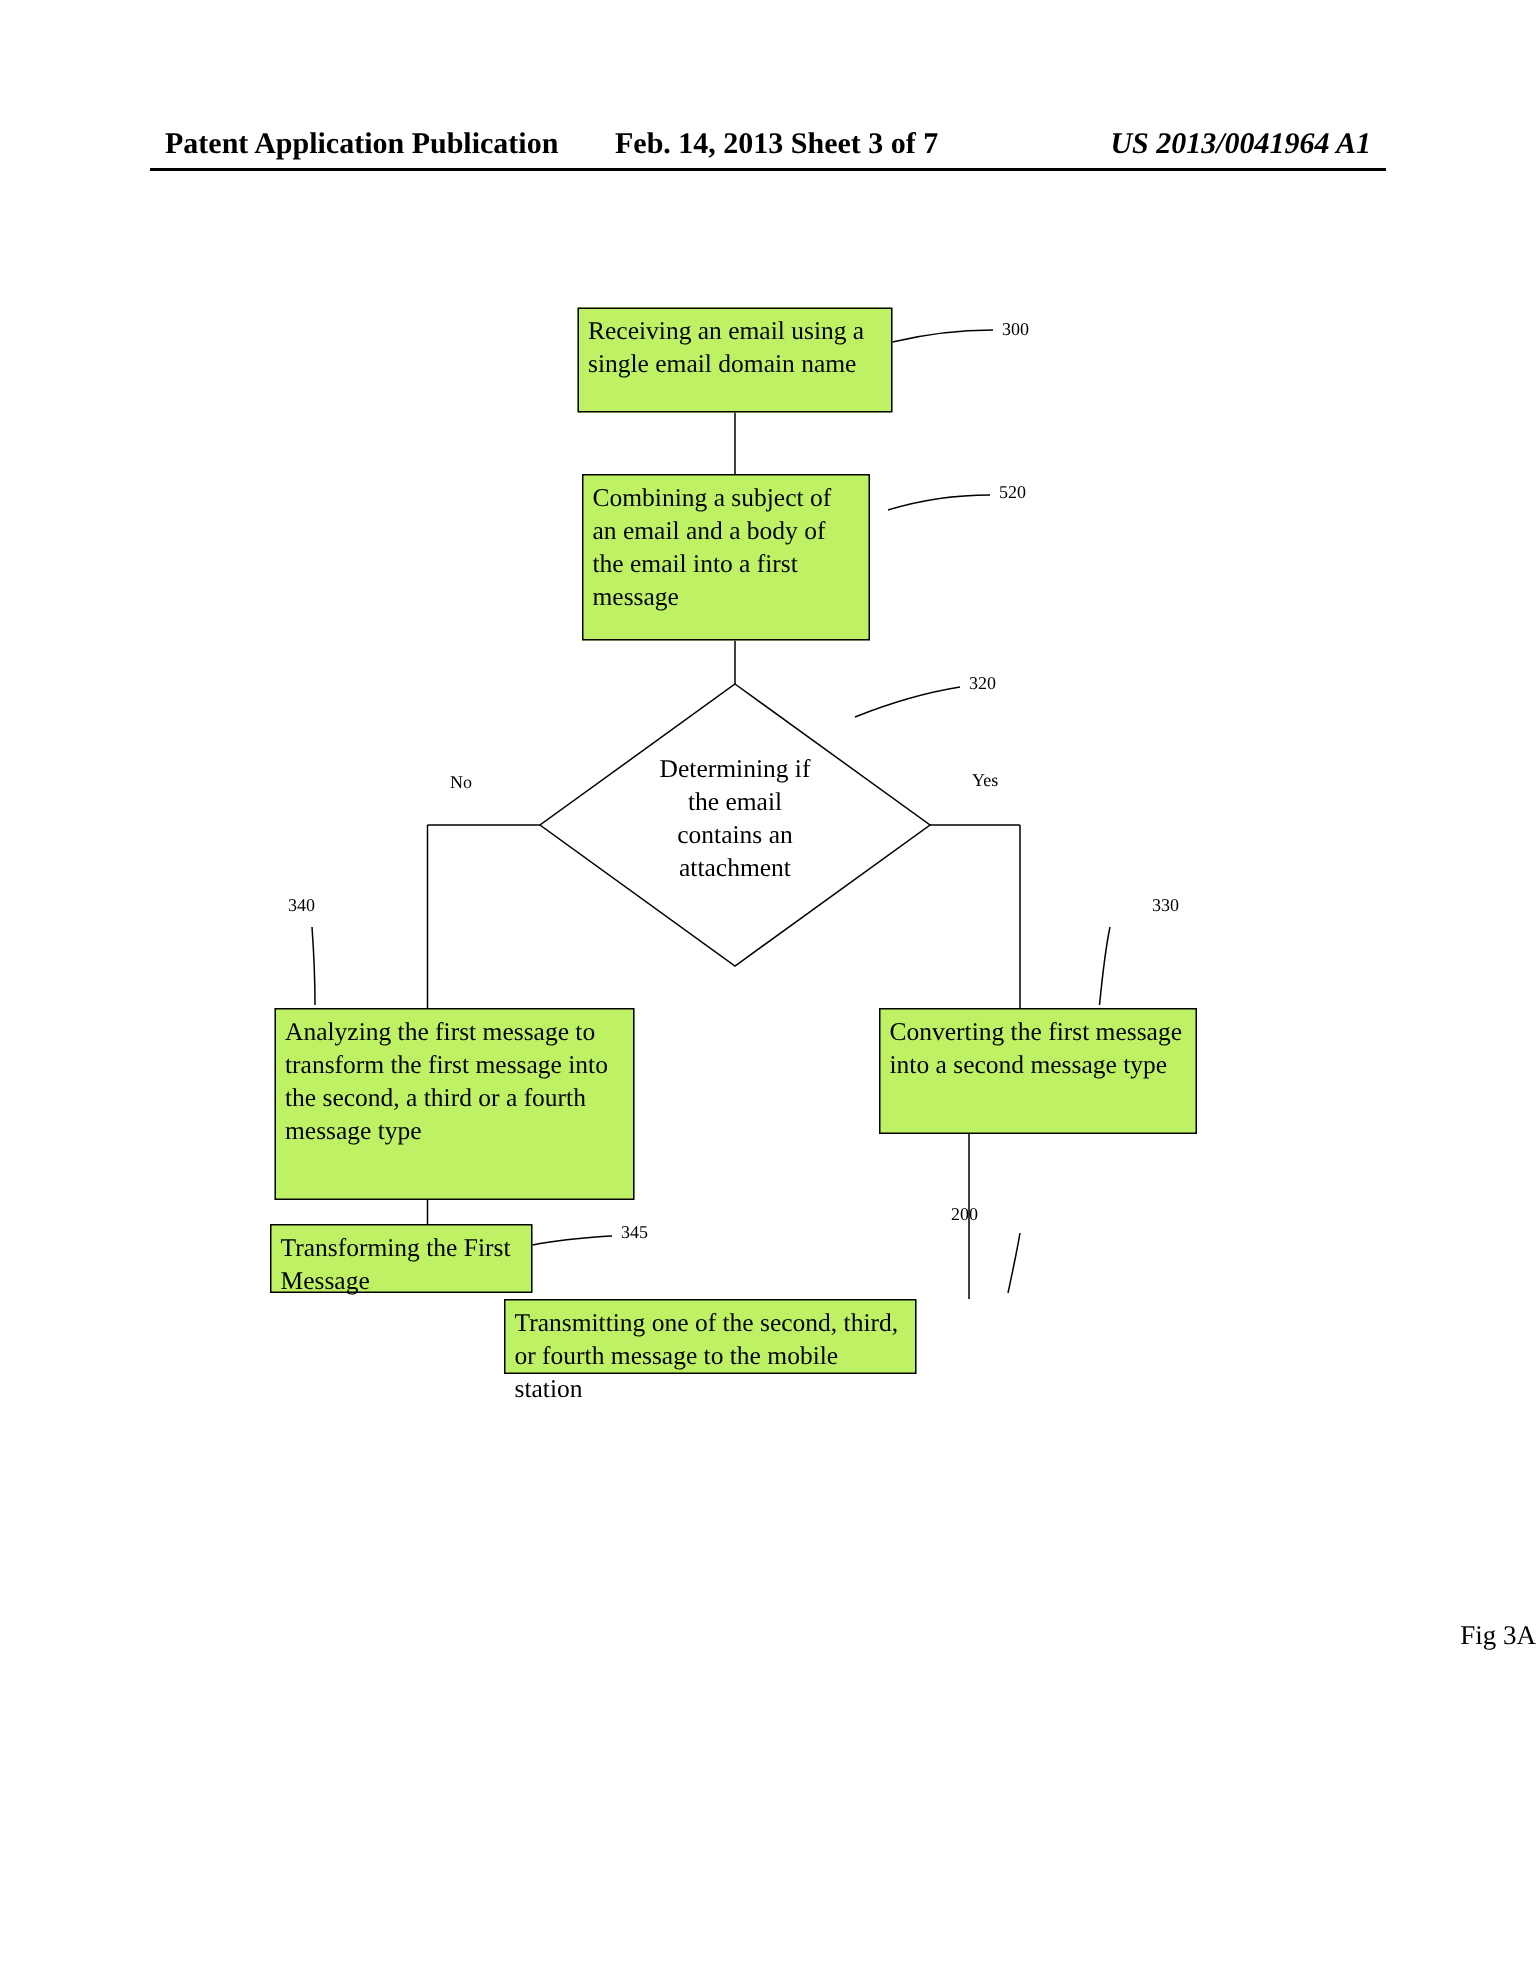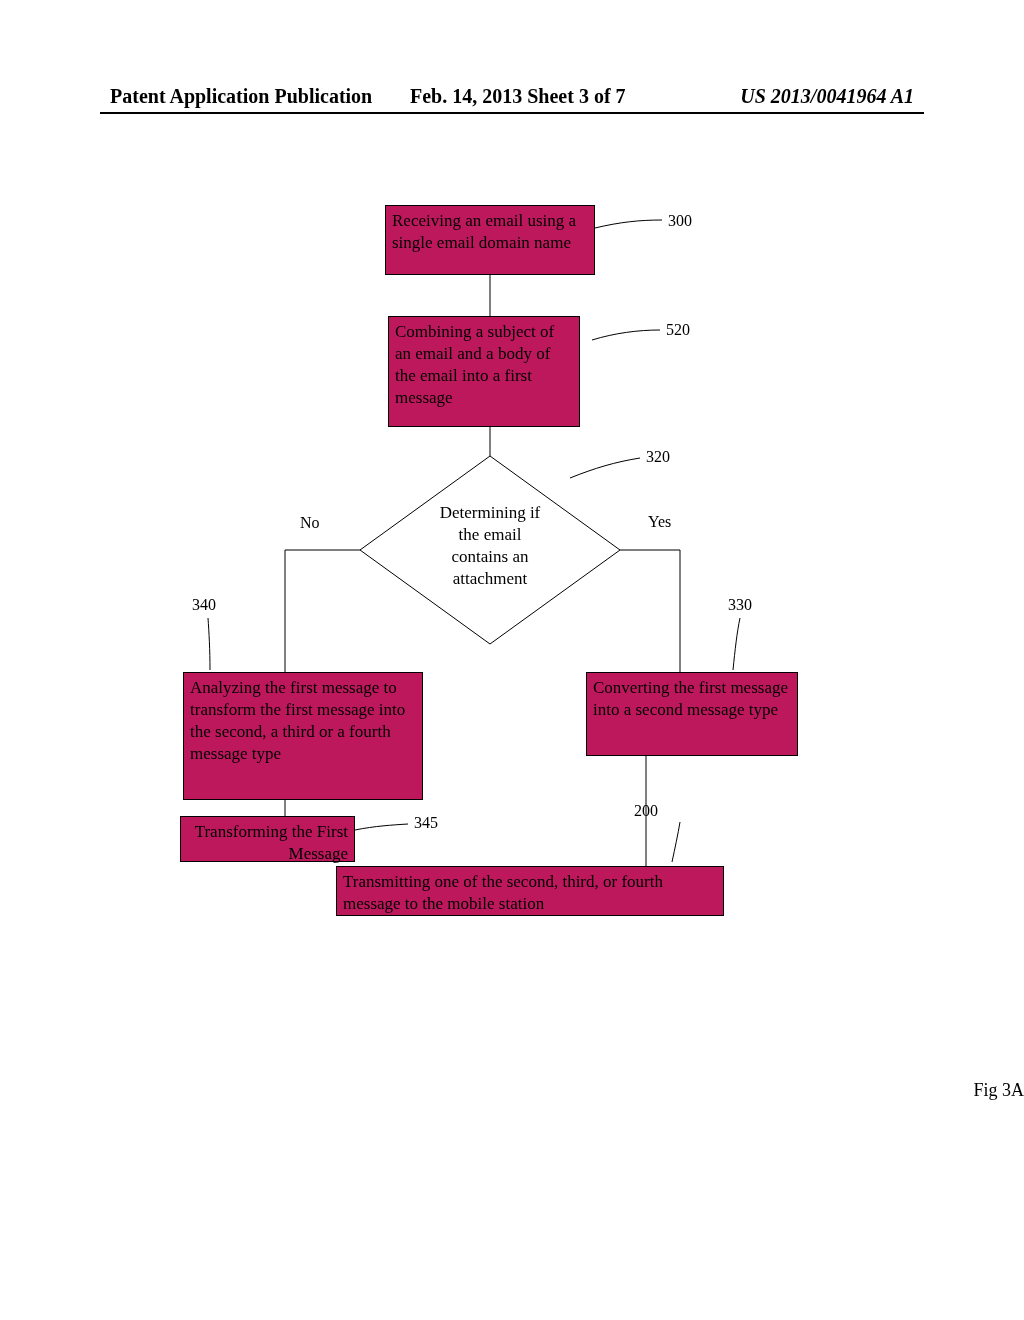--- a/index.html
+++ b/index.html
@@ -41,27 +41,27 @@
   }
   .canvas {
     position: absolute;
     top: 0; left: 0; width: 1024px; height: 1320px;
   }
   .box {
     position: absolute;
     border: 1px solid #000;
     font-size: 17px;
     line-height: 1.3;
-    background: #be185d;
+    background: #bef264;
     padding: 4px 6px;
     box-sizing: border-box;
   }
   .label {
     position: absolute;
-    font-size: 16px;
+    font-size: 12px;
   }
   .decision-text {
     position: absolute;
     font-size: 17px;
     text-align: center;
     line-height: 1.3;
   }
   .figcap {
     position: absolute;
     text-align: right;
@@ -129,31 +129,31 @@
     <span>Determining if the email contains an attachment</span>
   </div>
   <div class="label" style="left:646px; top:448px;">320</div>
 
   <div class="label" style="left:300px; top:514px;">No</div>
   <div class="label" style="left:648px; top:513px;">Yes</div>
 
   <div class="box" style="left:558px; top:672px; width:212px; height:84px;margin-left:28px;">
     <span>Converting the first message into a second message type</span>
   </div>
-  <div class="label" style="left:728px; top:596px;">330</div>
+  <div class="label" style="left:768px; top:596px;">330</div>
 
   <div class="box" style="left:165px; top:672px; width:240px; height:128px;margin-left:18px;">
     <span>Analyzing the first message to transform the first message into the second, a third or a fourth message type</span>
   </div>
   <div class="label" style="left:192px; top:596px;">340</div>
 
-  <div class="box" style="left:180px; top:816px; width:175px; height:46px;text-align:right;">
+  <div class="box" style="left:180px; top:816px; width:175px; height:46px;">
     <span>Transforming the First Message</span>
   </div>
   <div class="label" style="left:414px; top:814px;">345</div>
 
-  <div class="box" style="left:336px; top:866px; width:388px; height:50px;">
+  <div class="box" style="left:336px; top:866px; width:275px; height:50px;">
     <span>Transmitting one of the second, third, or fourth message to the mobile station</span>
   </div>
   <div class="label" style="left:634px; top:802px;">200</div>
 
   <div class="figcap" style="top:1080px;">Fig 3A</div>
 </div>
 
 </body></html>

